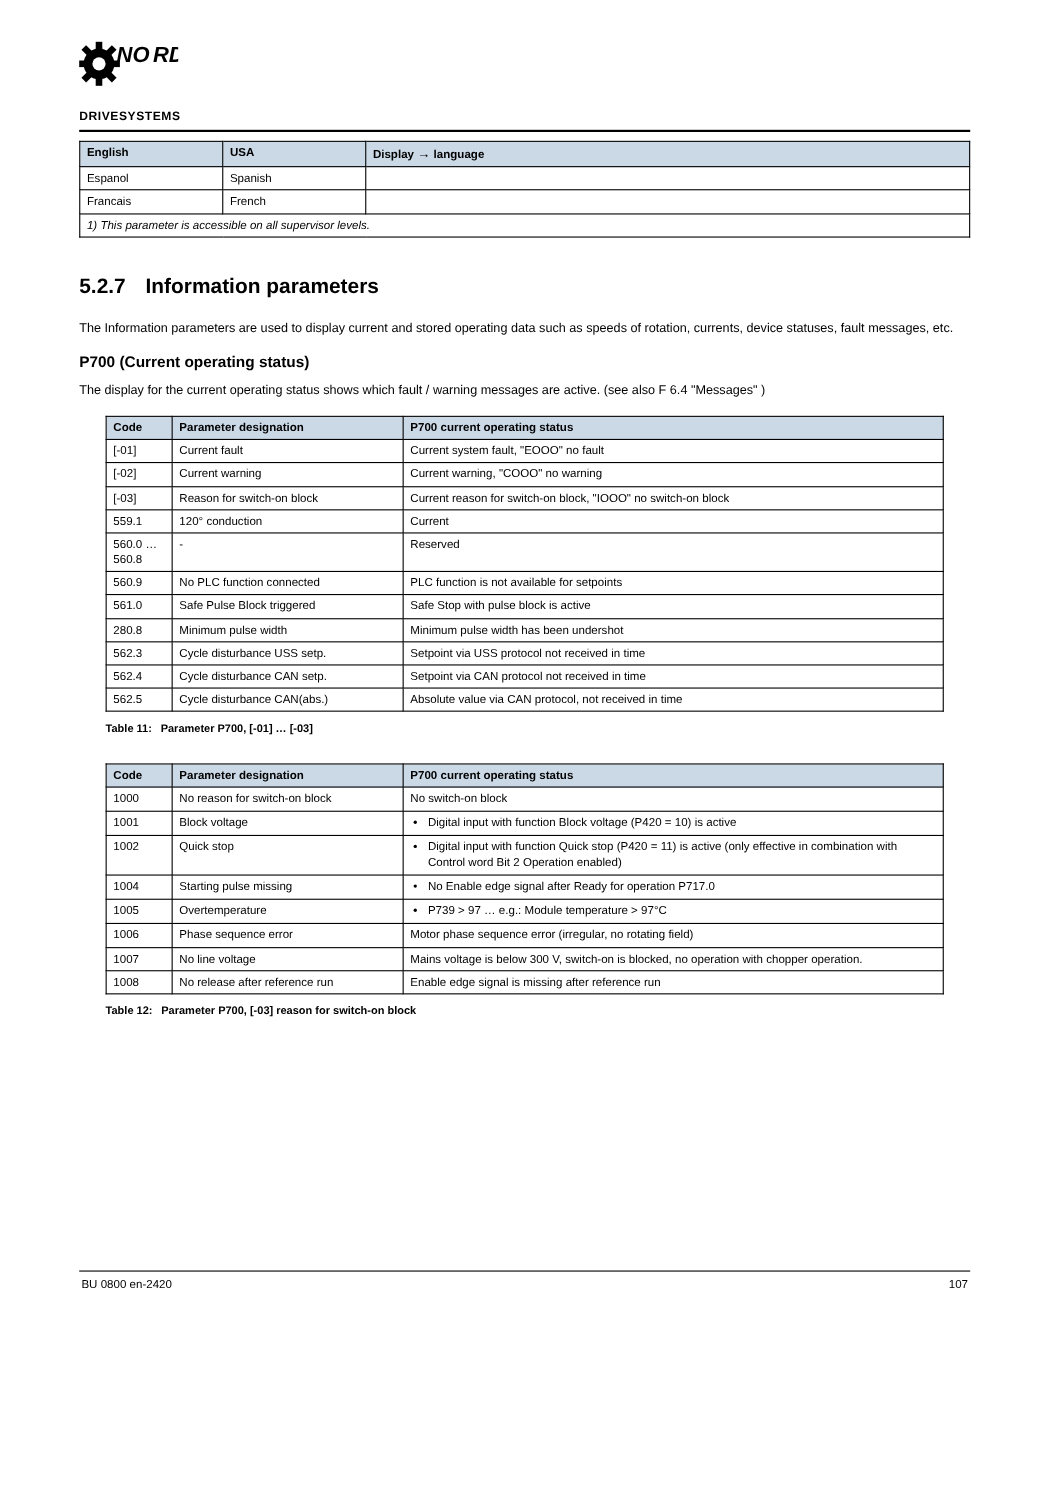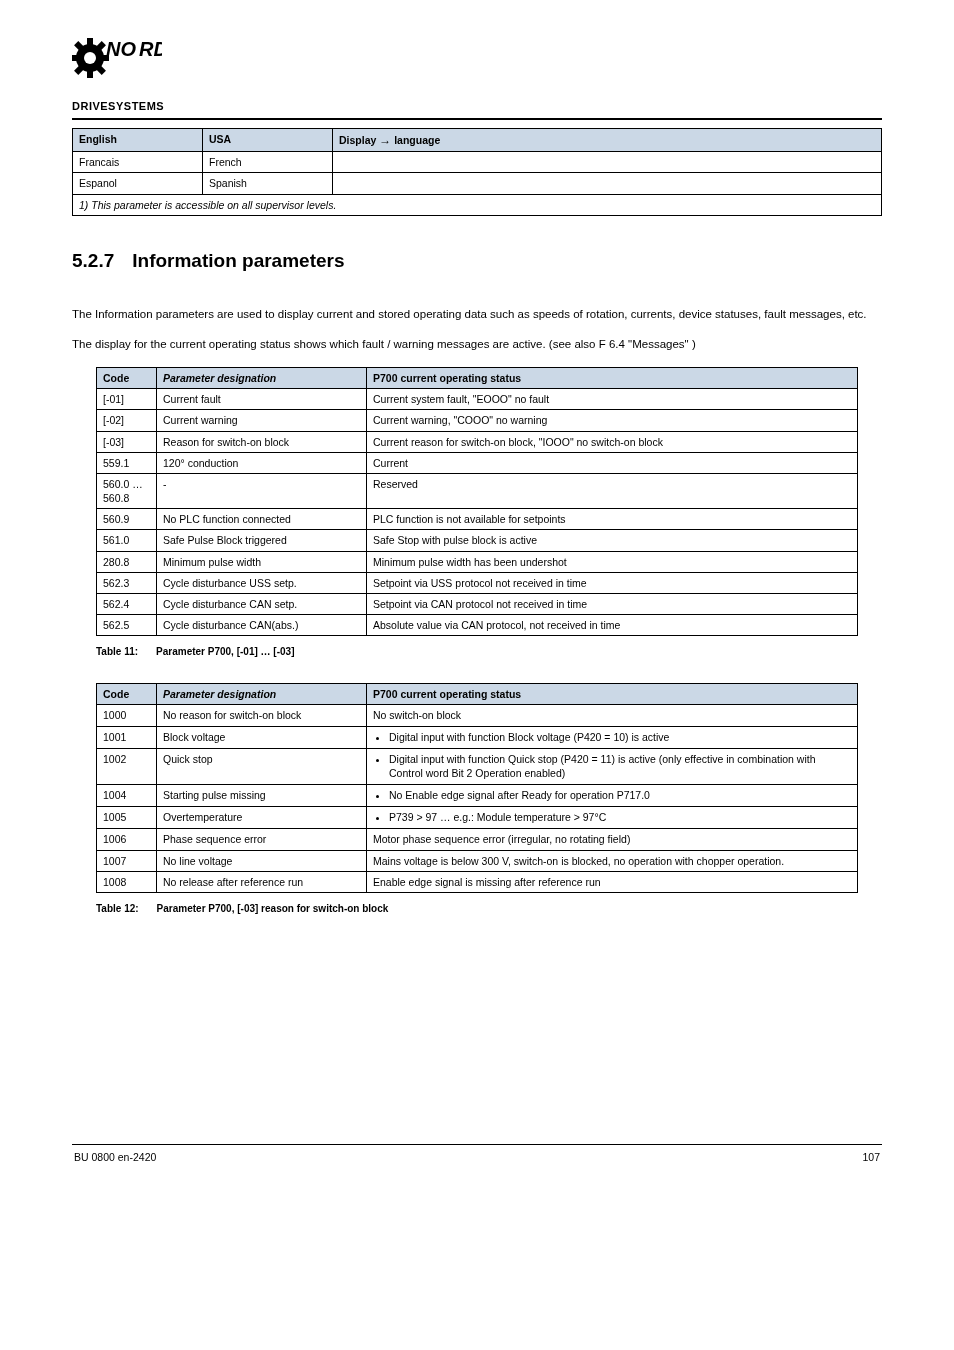--- a/index.html
+++ b/index.html
@@ -43,21 +43,21 @@
     text-align: left;
   }
   .hdr { background: #cbd8e6; font-weight: bold; padding-left: 36px; }
   .arrow { font-weight: bold; font-size: 12px; }
 
   .section-title {
     display: flex;
     align-items: baseline;
     gap: 18px;
     margin-top: 34px;
-    margin-bottom: 34px;
+    margin-bottom: 19px;
   }
   .section-num {
     font-size: 19px;
     font-weight: bold;
   }
   .section-head {
     font-size: 19px;
     font-weight: bold;
   }
 
@@ -70,34 +70,34 @@
   .sub-h {
     font-size: 14px;
     font-weight: bold;
     margin: 6px 0 10px 0;
   }
 
   .tbl-wrap { margin: 0 24px; }
   .tbl-wrap table { width: 100%; }
 
   .col-code { width: 60px; }
-  .col-label { width: 210px; font-style: italic; }
+  .col-label { width: 210px; }
 
   ul.bul {
     list-style: disc;
     padding-left: 16px;
   }
   ul.bul li { margin-bottom: 1px; }
 
   .caption {
     font-size: 10px;
     font-weight: bold;
     margin: 10px 0 26px 24px;
     display: flex;
-    gap: 18px;
+    gap: 8px;
   }
 
   .footer-rule {
     border: none;
     border-top: 1px solid #000;
     margin-top: 230px;
     margin-bottom: 6px;
   }
   .footer {
     display: flex;
@@ -140,41 +140,42 @@
 <table>
   <tbody>
         <tr class="hdr">
     <td style="width:130px">English</td>
     <td style="width:130px">USA</td>
     <td>
       <span>Display </span><span class="arrow">→</span><span> language</span>
     </td>
   </tr>
   <tr>
+    <td>Espanol</td>
+    <td>Spanish</td>
+    <td></td>
+  </tr>
+  <tr>
     <td>Francais</td>
     <td>French</td>
     <td></td>
   </tr>
   <tr>
-    <td>Espanol</td>
-    <td>Spanish</td>
-    <td></td>
-  </tr>
-  <tr>
     <td colspan="3" style="font-style:italic">1) This parameter is accessible on all supervisor levels.</td>
   </tr>
 </tbody>
     </table>
 
 <div class="section-title">
   <span class="section-num">5.2.7</span>
   <span class="section-head">Information parameters</span>
 </div>
 <p class="body-text">The Information parameters are used to display current and stored operating data such as speeds of rotation, currents, device statuses, fault messages, etc.</p>
 
+<div class="sub-h">P700 (Current operating status)</div>
 <p class="body-text">
   <span>The display for the current operating status shows which fault / warning messages are active. (see also F </span>
   <span>6.4 "Messages"</span>
   <span>)</span>
 </p>
 
 <div class="tbl-wrap">
 <table>
   <tbody>
           <tr class="hdr">

